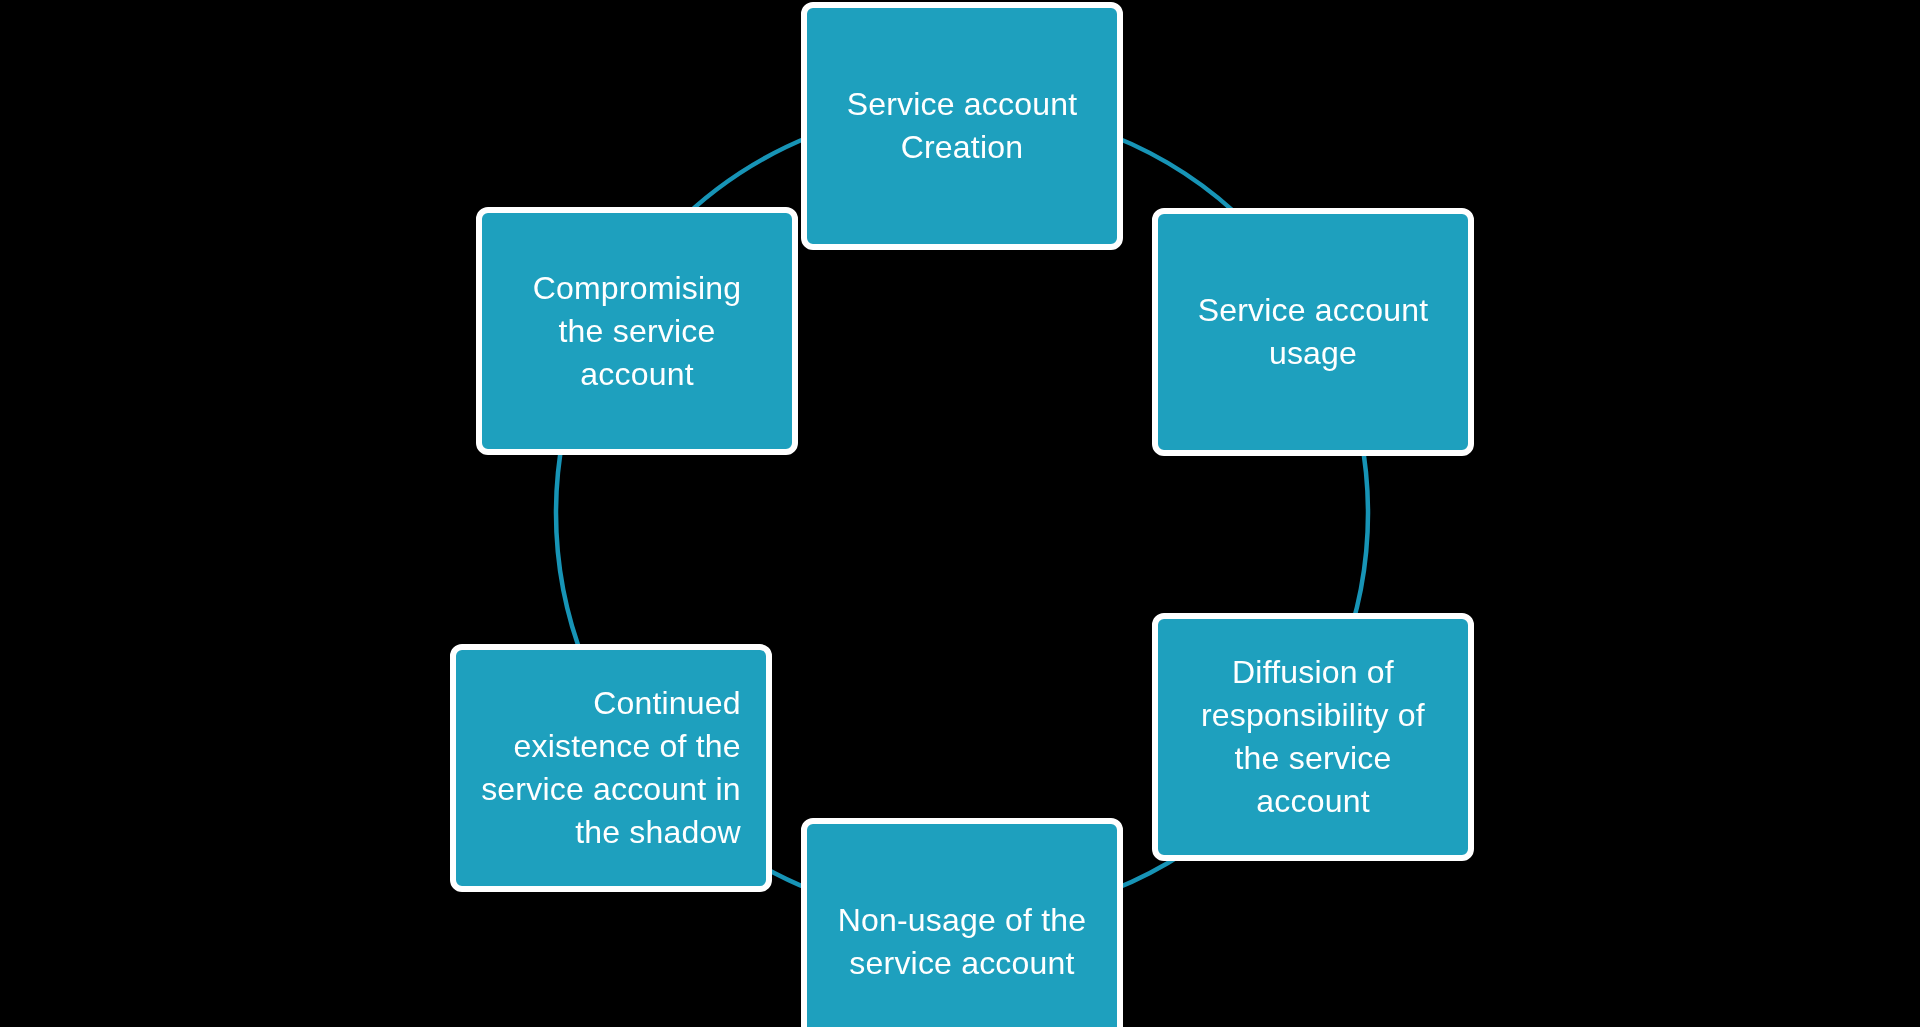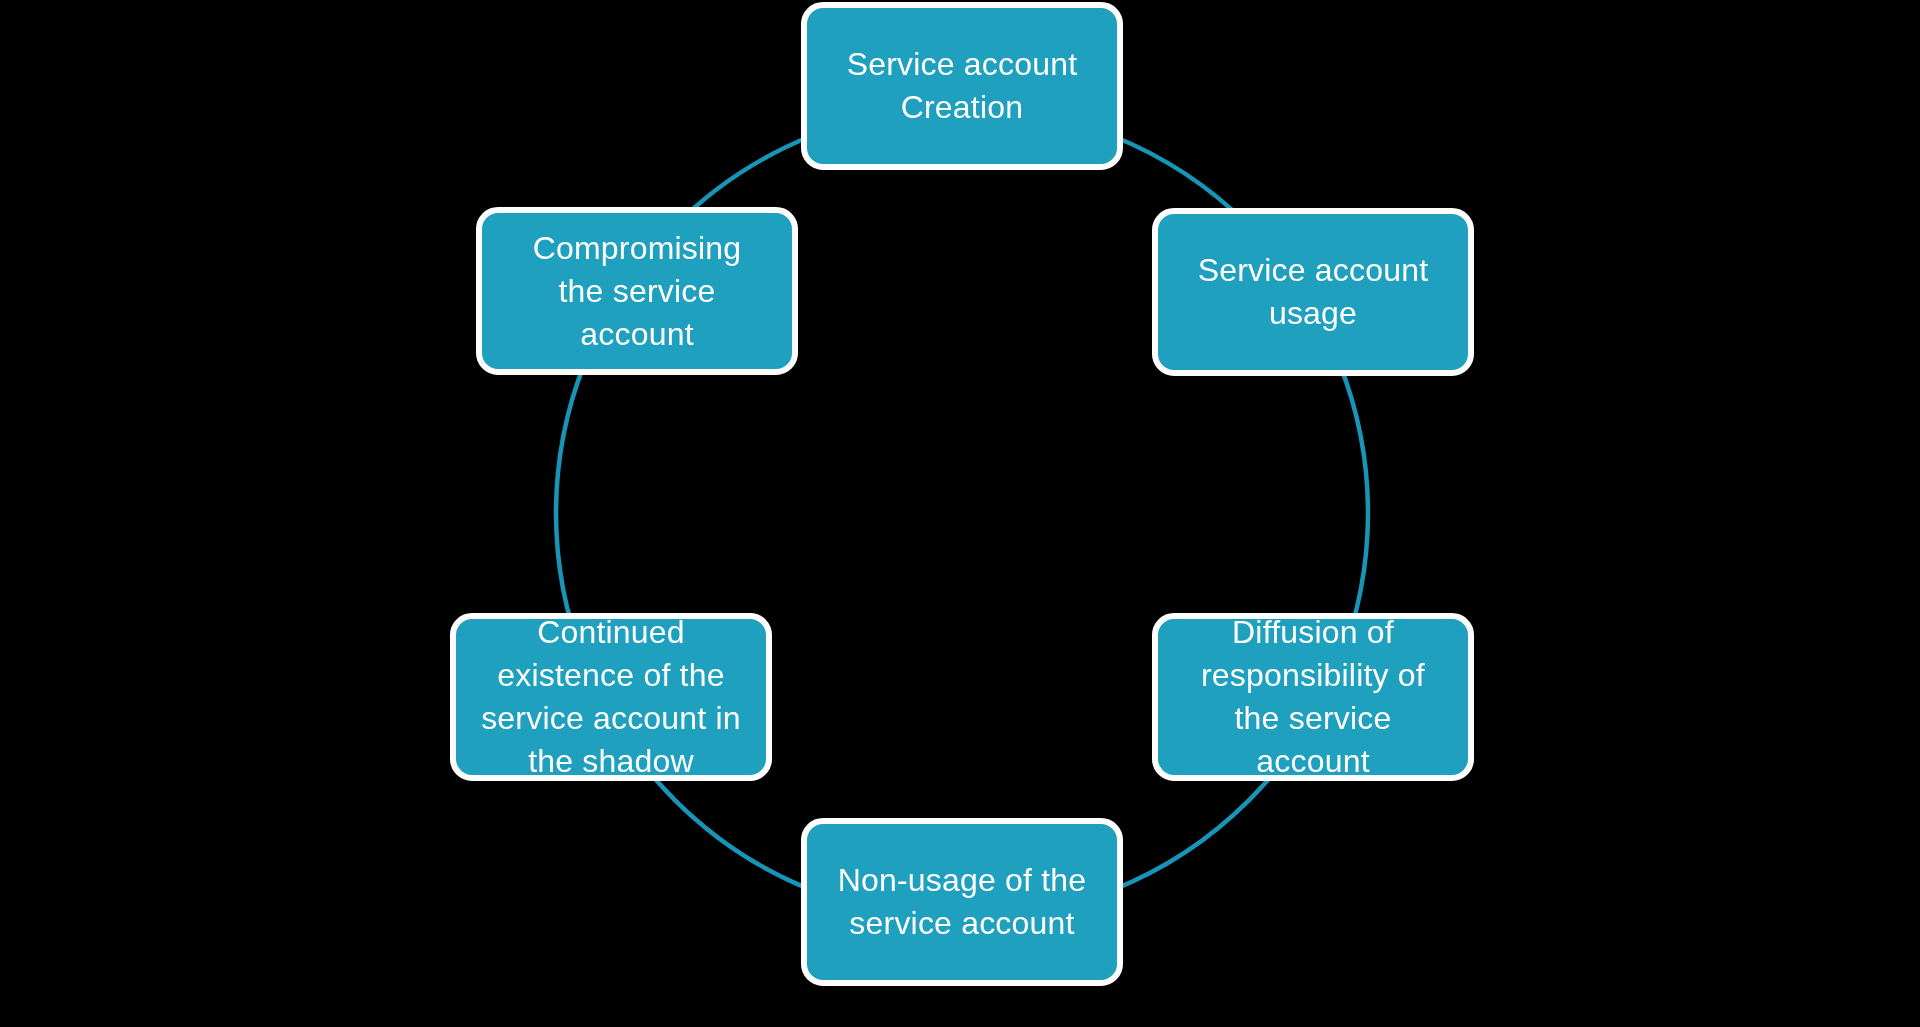--- a/index.html
+++ b/index.html
@@ -20,44 +20,44 @@
   .cycle-circle-svg {
     position: absolute;
     left: 0;
     top: 0;
     width: 1920px;
     height: 1027px;
   }
   .node {
     position: absolute;
     width: 322px;
-    height: 168px;
+    height: 248px;
     box-sizing: border-box;
     background: #1EA0BE;
     border: 6px solid #FFFFFF;
-    border-radius: 22px;
+    border-radius: 12px;
     display: flex;
     align-items: center;
     justify-content: center;
     text-align: center;
   }
   .node-label {
     color: #FFFFFF;
     font-size: 32px;
     line-height: 43px;
     white-space: pre-line;
     font-weight: 400;
     letter-spacing: 0.2px;
     padding: 0 8px;
   }
   .node-top          { left: 801px;  top: 2px;   }
   .node-top-right    { left: 1152px; top: 208px; }
   .node-bottom-right { left: 1152px; top: 613px; }
   .node-bottom       { left: 801px;  top: 818px; }
-  .node-bottom-left  { left: 450px;  top: 613px; }
+  .node-bottom-left  { left: 450px;  top: 644px; text-align: right; }
   .node-top-left     { left: 476px;  top: 207px; }
 </style>
 </head>
 <body>
 
 <div class="stage">
 
   <svg class="cycle-circle-svg" viewBox="0 0 1920 1027" xmlns="http://www.w3.org/2000/svg">
     <circle cx="962" cy="513" r="406" fill="none" stroke-width="4.5" stroke="#1794B6"></circle>
   </svg>

